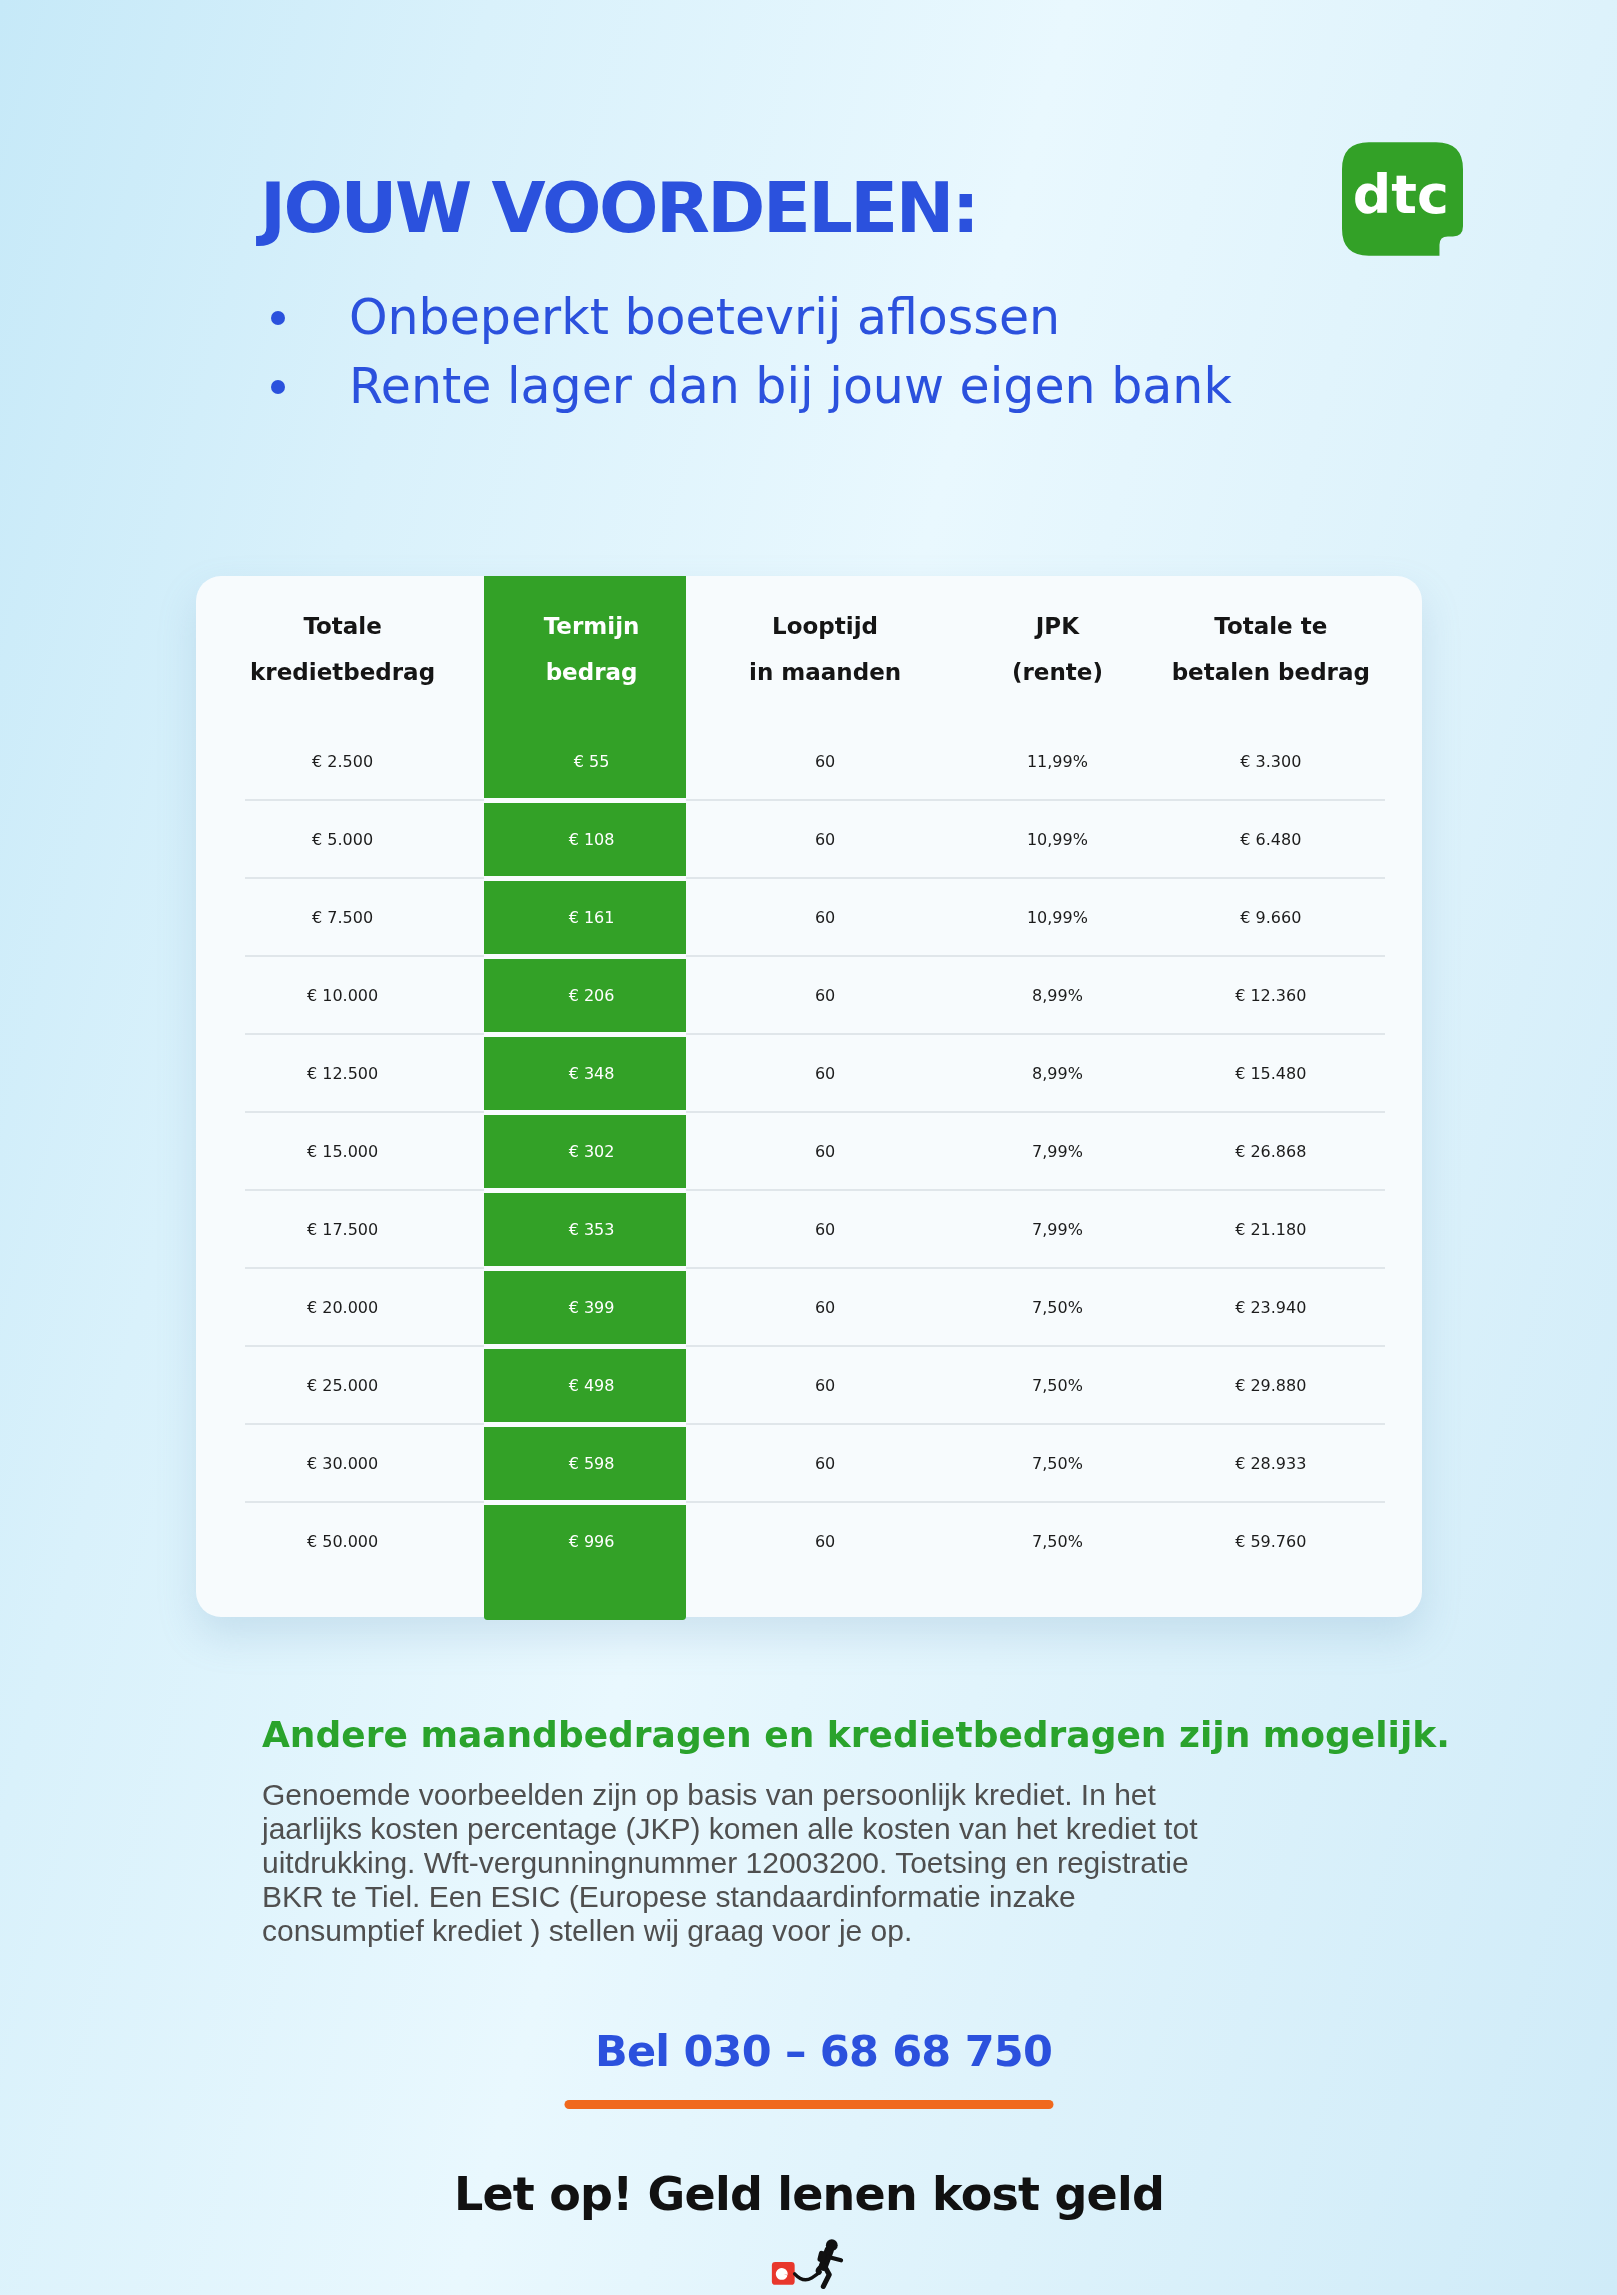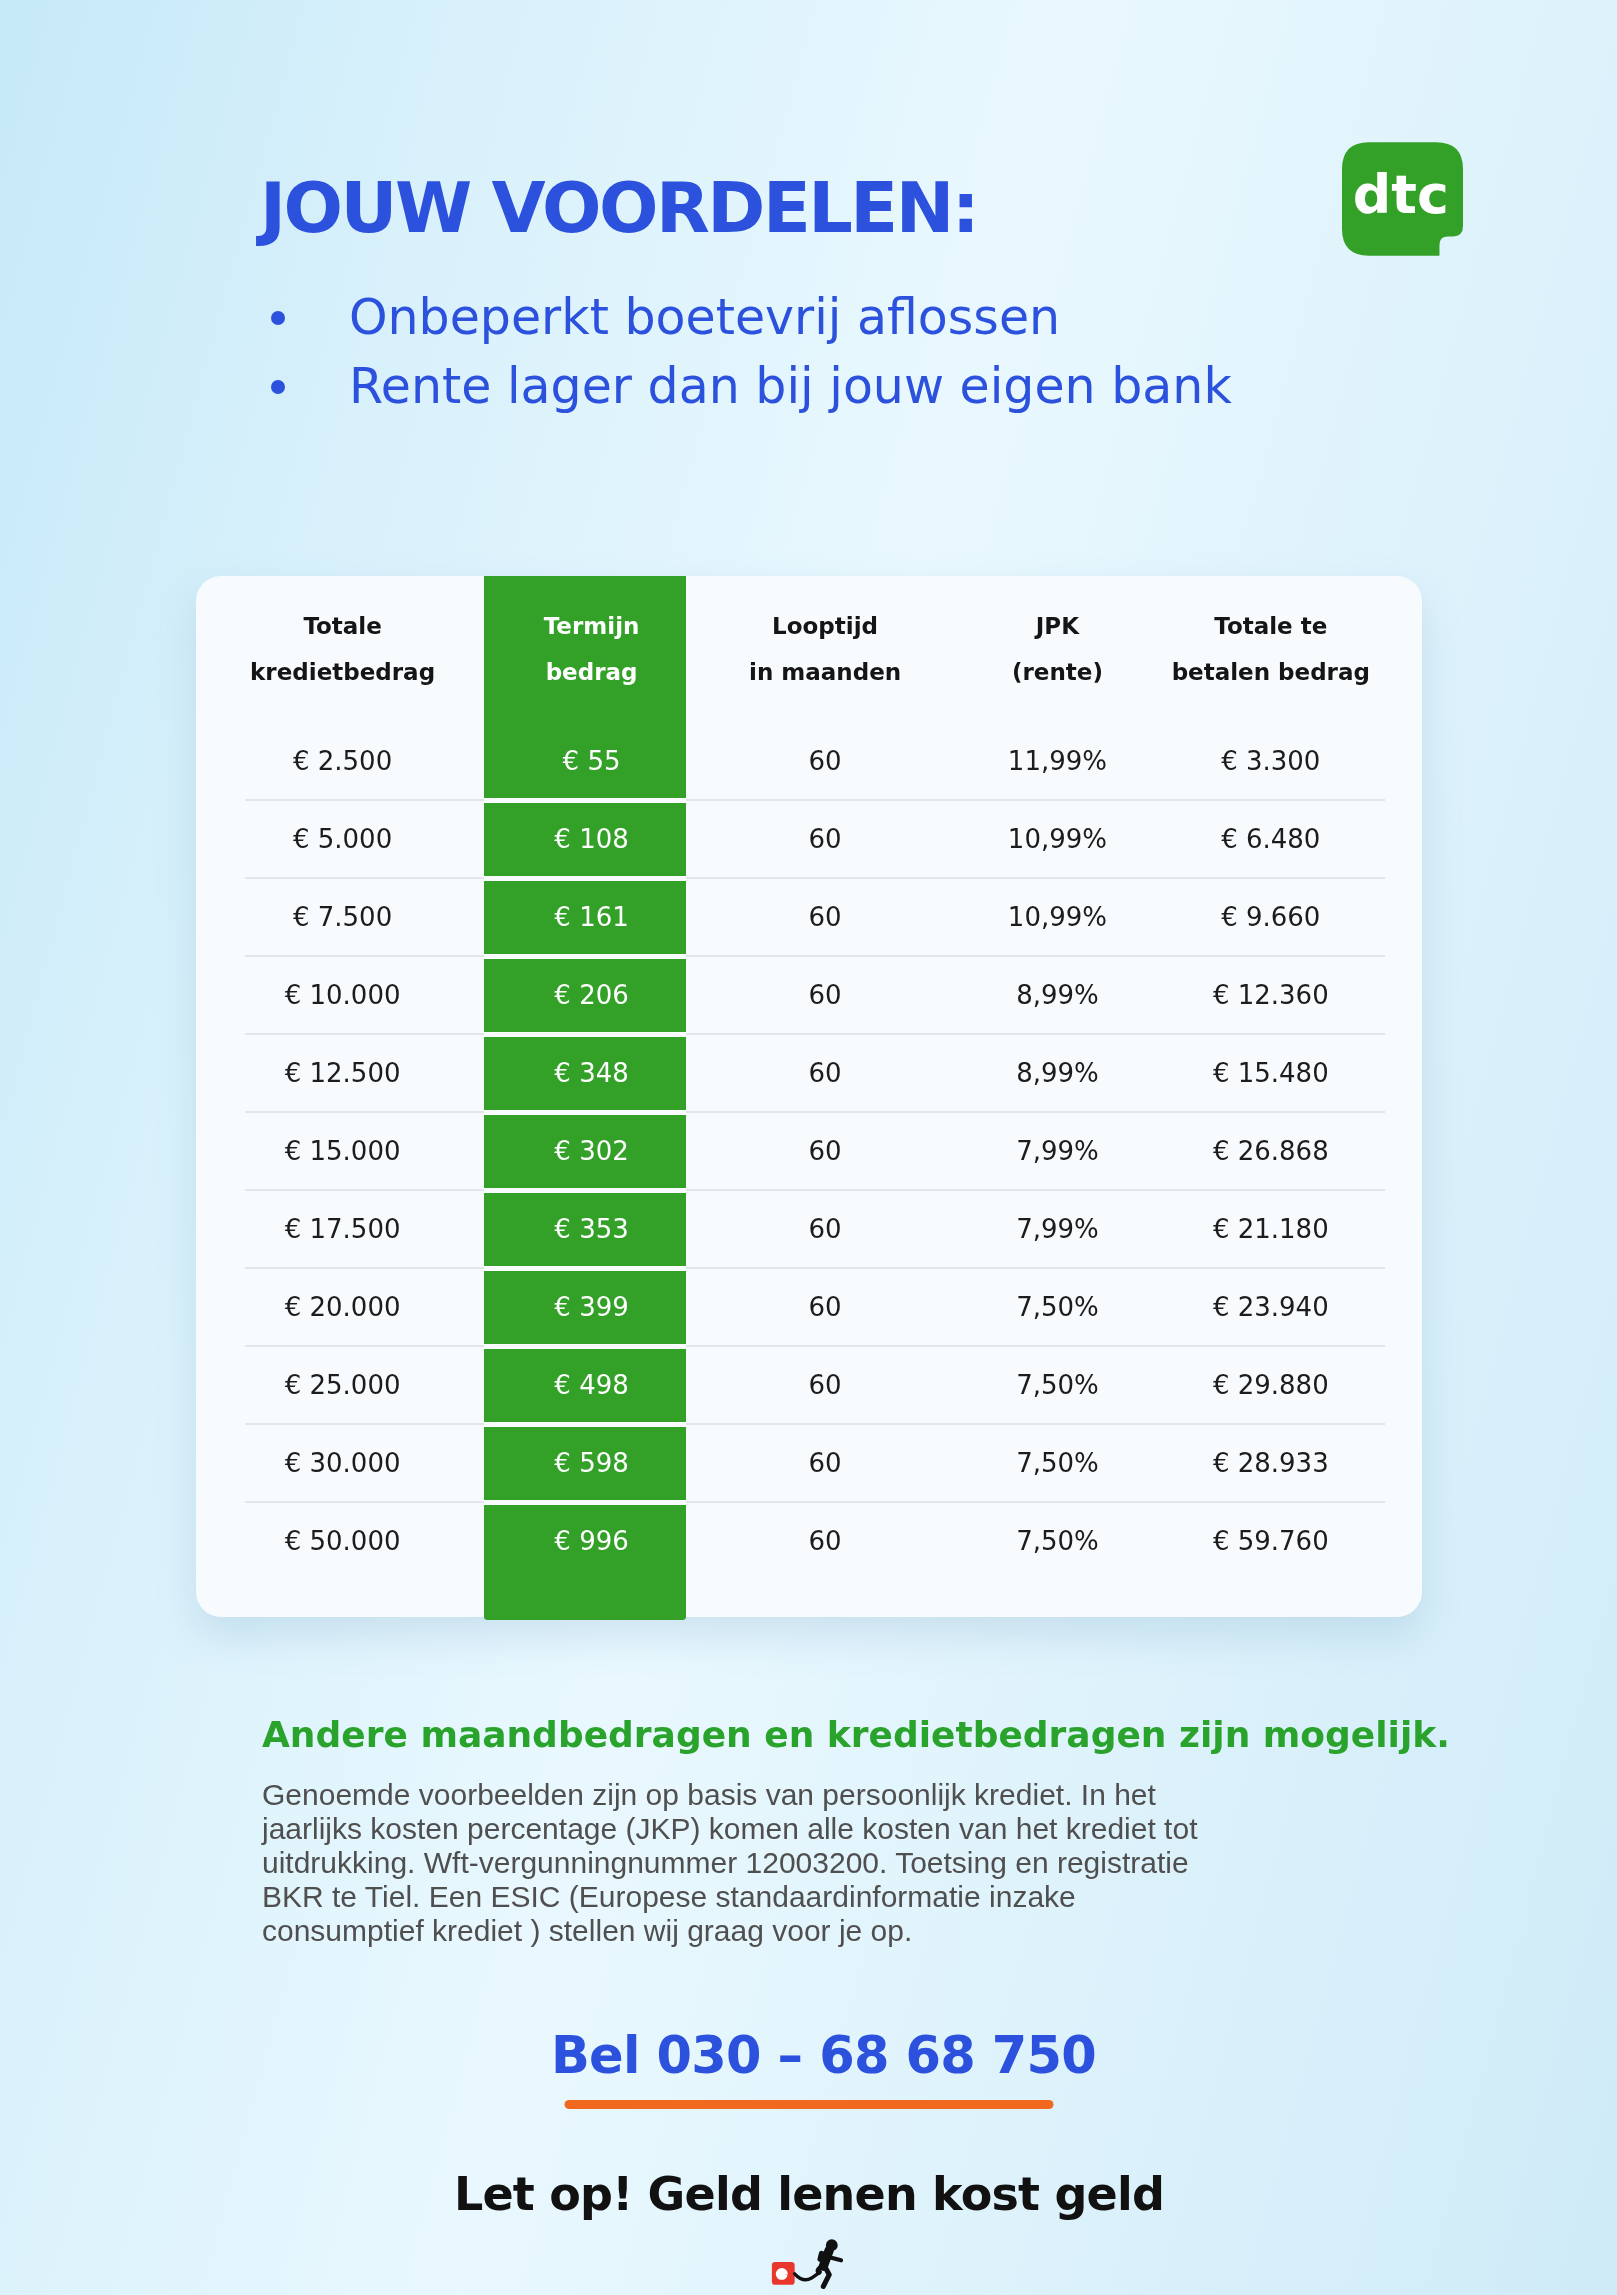--- a/index.html
+++ b/index.html
@@ -46,21 +46,21 @@
   .thead{height:146px;}
   .trow{height:78px;}
   .col{ text-align:center; }
   .c0{width:24.70%;}
   .c1{width:17.25%;color:#fff;}
   .c2{width:22.10%;}
   .c3{width:17.05%;}
   .c4{width:18.90%;}
   .th{font-size:23px;font-weight:700;color:#151515;line-height:46px;}
   .th.c1{color:#ffffff;}
-  .cell{font-size:26px;font-weight:400;color:#1c1c1c;text-align:center;}
+  .cell{font-size:16px;font-weight:400;color:#1c1c1c;text-align:center;}
   .cell.c1{color:#ffffff;}
   .div-left,.div-right{
     position:absolute;bottom:-0.8px;height:1.7px;background:#e0e6ea;z-index:1;
   }
   .div-left{left:49px;width:calc(23.51% - 49px);}
   .div-right{left:39.94%;right:37px;}
   .green-gap{
     position:absolute;bottom:-2.5px;left:23.51%;width:16.43%;height:5px;
     background:#f9fcfe;z-index:1;
   }
@@ -70,21 +70,21 @@
     font-size:36px;font-weight:700;color:#2aa32c;white-space:nowrap;
   }
   .disclaimer{
     position:absolute;left:262px;top:1778px;
     font-size:30px;font-weight:400;color:#4f4f4f;line-height:34px;
     font-family:"Liberation Sans","DejaVu Sans",sans-serif;
     white-space:pre-line;
   }
   .phone{
     position:absolute;left:0;right:0;top:2026px;text-align:center;
-    font-size:51px;font-weight:700;color:#2b51dd;letter-spacing:-0.8px;
+    font-size:43px;font-weight:700;color:#2b51dd;letter-spacing:-0.8px;
     text-decoration:none;white-space:nowrap;margin-left:29px;
   }
   .phone-underline{
     position:absolute;left:50%;top:2100px;transform:translateX(-50%);
     width:489px;height:9.3px;background:#f0691e;border-radius:5px;
   }
   .warning{
     position:absolute;left:0;right:0;top:2167px;
     display:flex;justify-content:center;align-items:center;gap:13.5px;flex-direction:column;
   }

